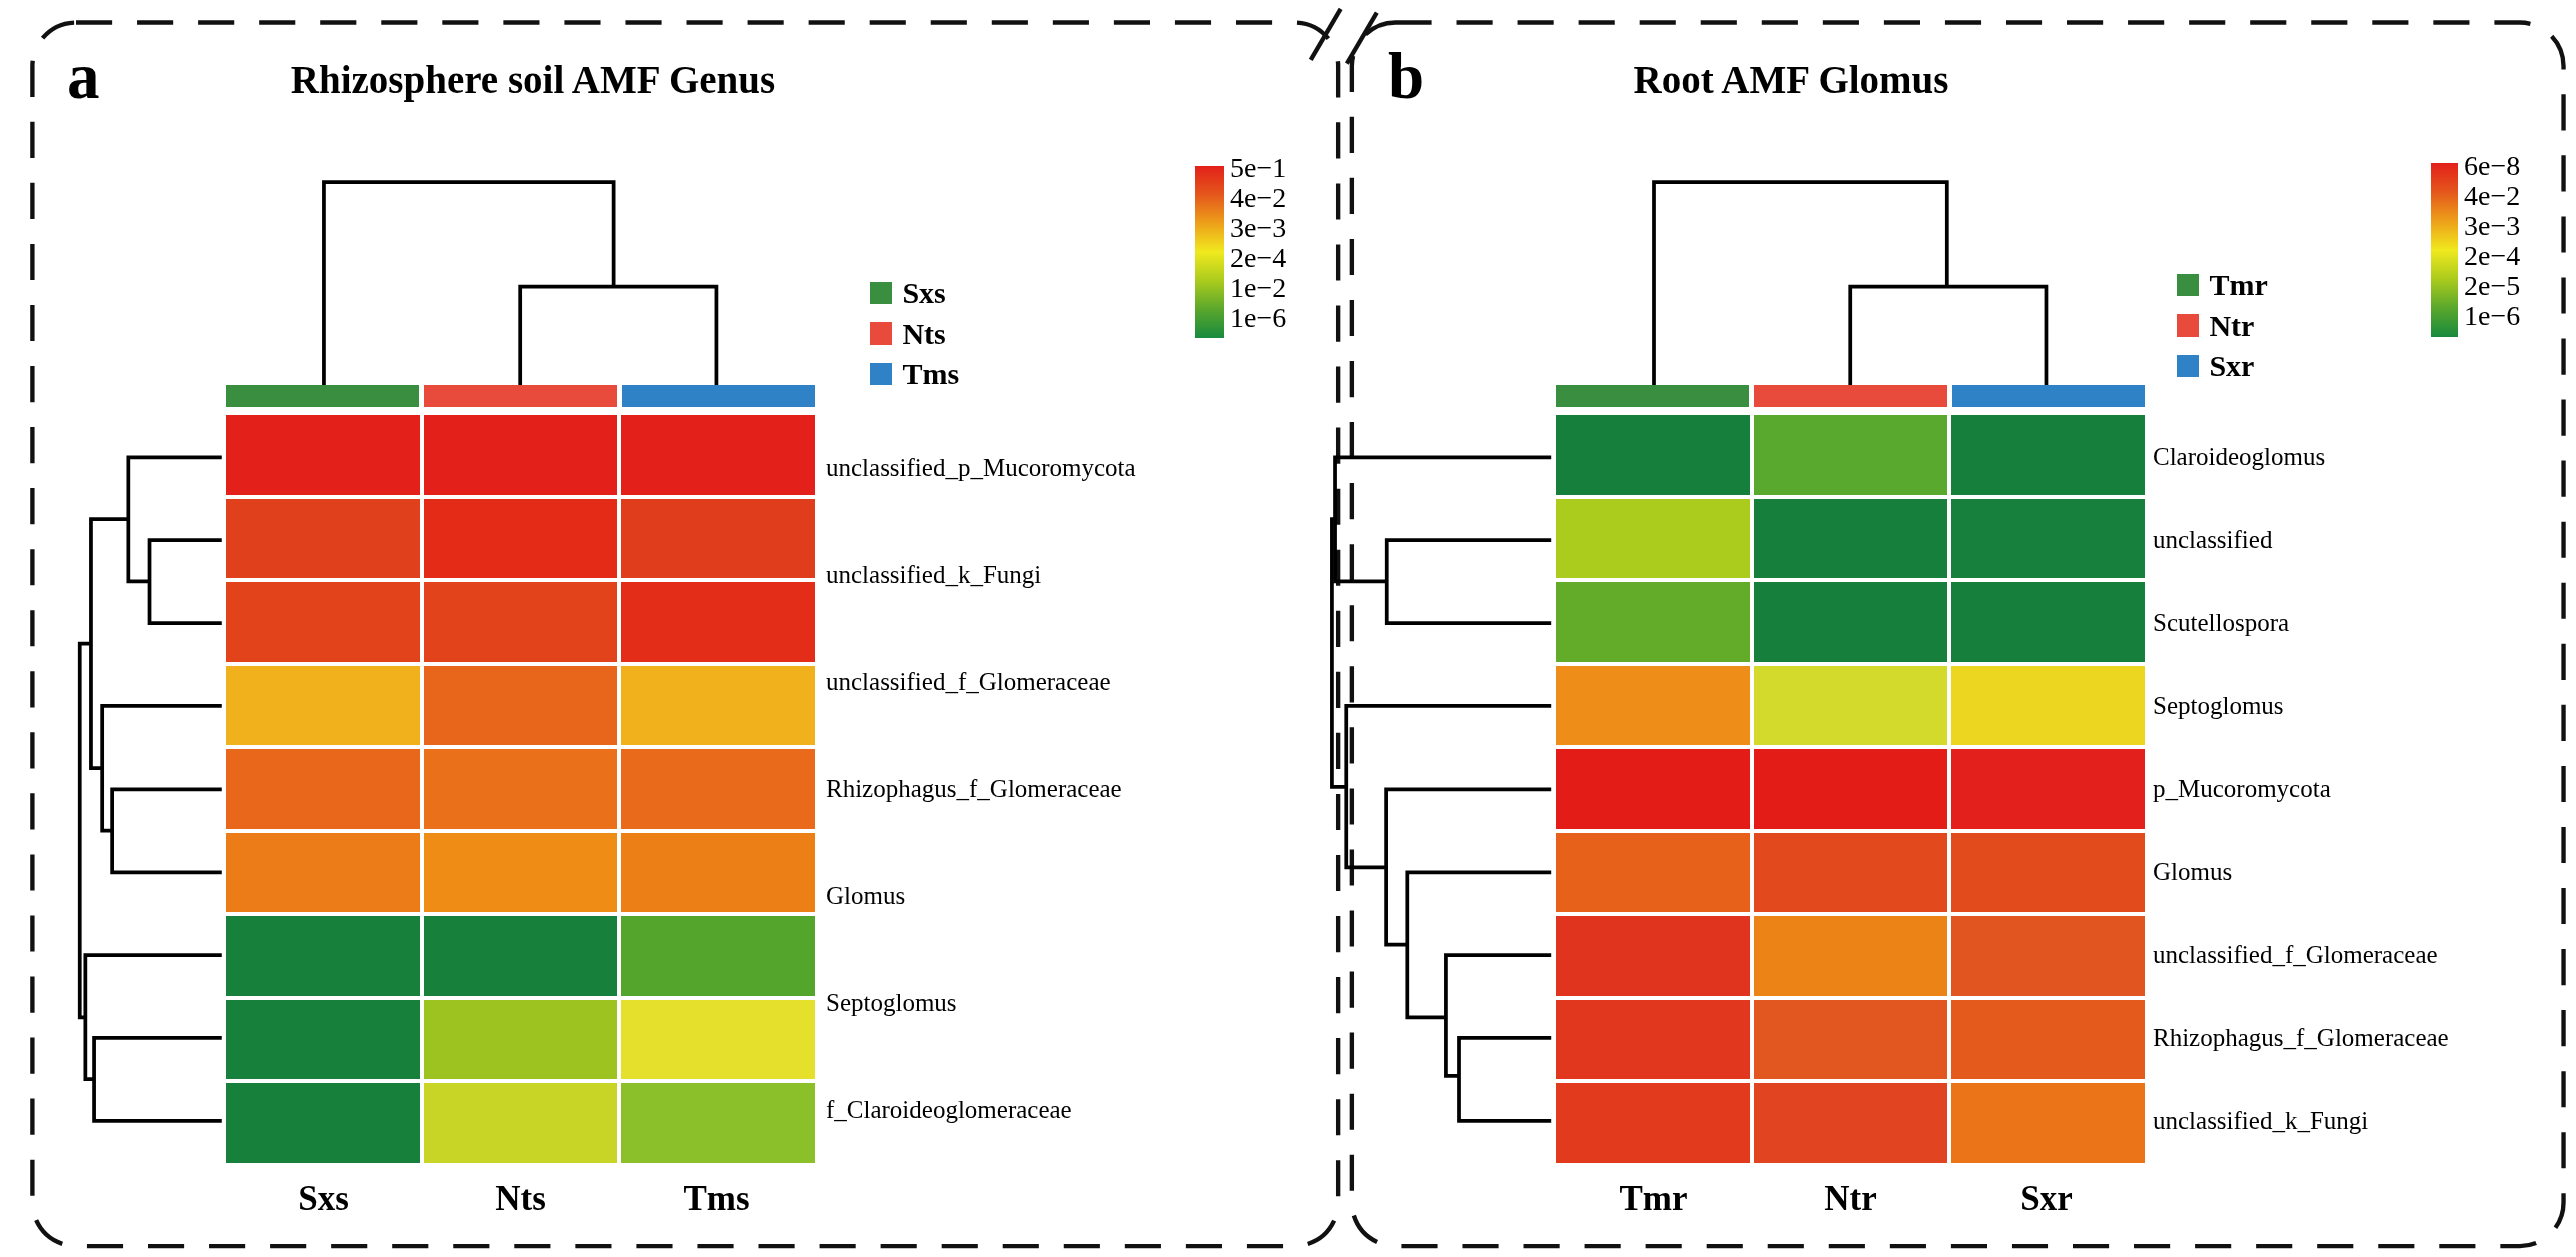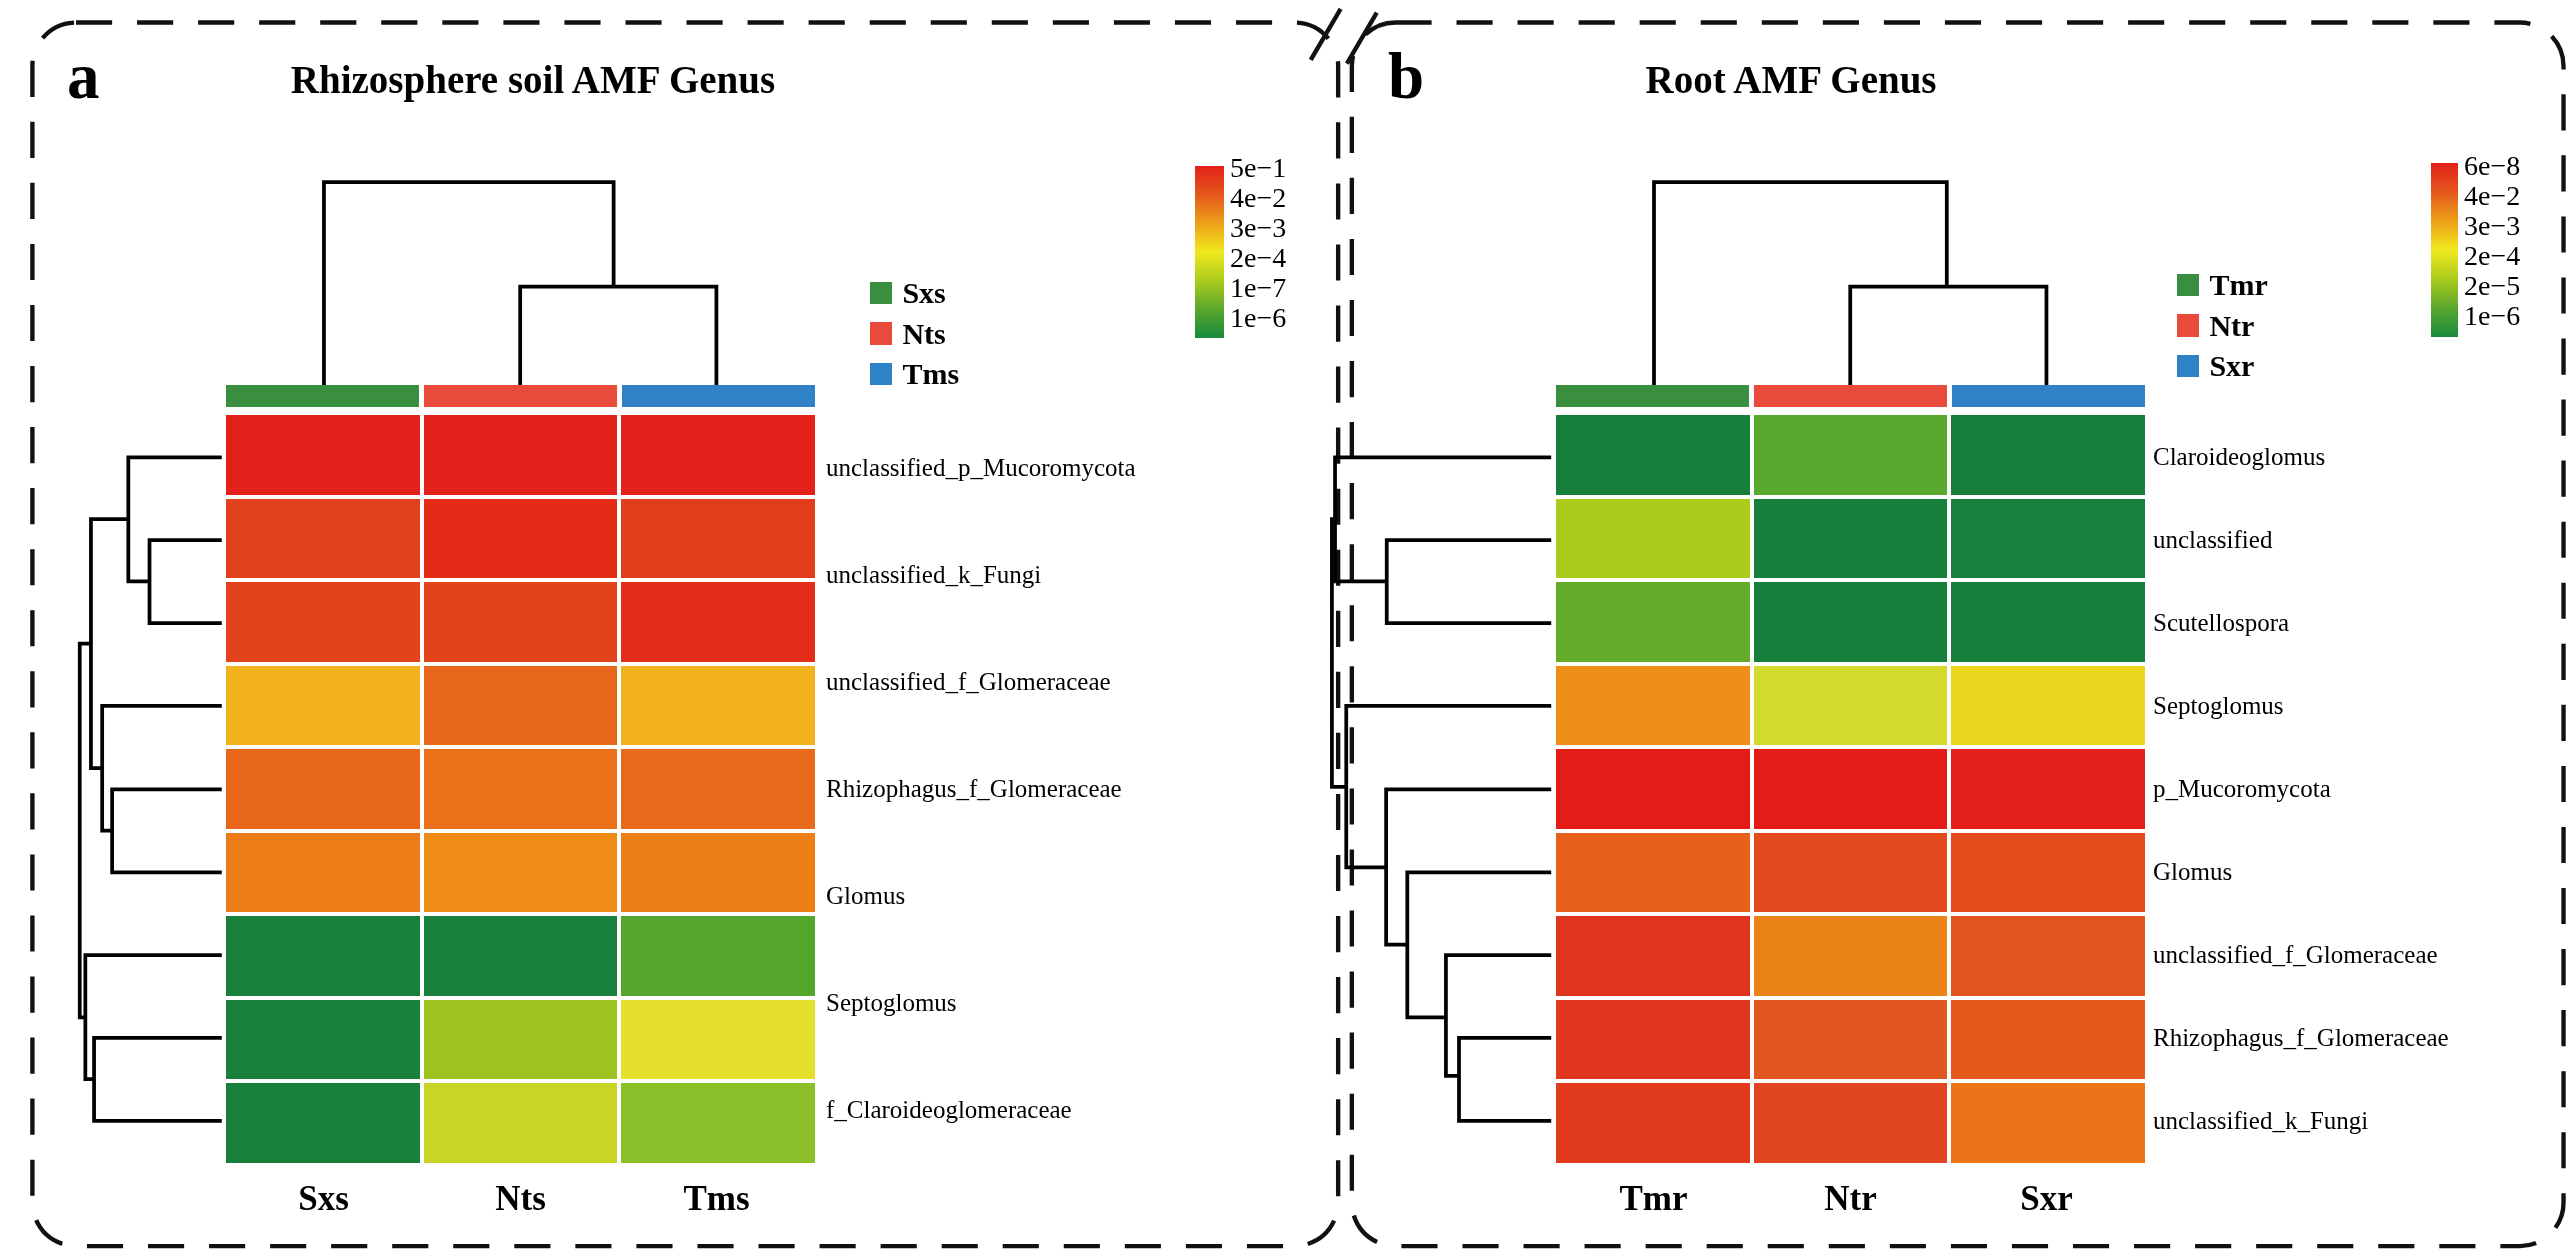--- a/index.html
+++ b/index.html
@@ -123,41 +123,41 @@
   <div class="collabel" style="left:224px;top:1179px;">Sxs</div>
   <div class="collabel" style="left:421px;top:1179px;">Nts</div>
   <div class="collabel" style="left:617px;top:1179px;">Tms</div>
 
   <div class="colorbar" style="left: 1195px; top: 166px; height: 172px; background: linear-gradient(rgb(227, 32, 26), rgb(228, 87, 28), rgb(237, 160, 26), rgb(240, 233, 30), rgb(171, 203, 29), rgb(90, 167, 44), rgb(24, 138, 62));"></div>
   <div class="cbticks" style="left:1230px;top:153px;align-items:center;">
     <span>5e−1</span>
     <span>4e−2</span>
     <span>3e−3</span>
     <span>2e−4</span>
-    <span>1e−7</span>
+    <span>1e−2</span>
     <span>1e−6</span>
   </div>
 
   <div class="legend" style="left:870px;top:278px;">
     <div class="litem">
       <span class="sw" style="background-color: rgb(58, 142, 63);"></span>
       <span class="ltxt">Sxs</span>
     </div>
     <div class="litem">
       <span class="sw" style="background-color: rgb(232, 74, 60);"></span>
       <span class="ltxt">Nts</span>
     </div>
     <div class="litem">
       <span class="sw" style="background-color: rgb(46, 130, 197);"></span>
       <span class="ltxt">Tms</span>
     </div>
   </div>
 
   <div class="panel-label" style="left:1388px;top:44px;">b</div>
-  <div class="panel-title" style="left:1495px;top:57px;width:592px;">Root AMF Genus</div>
+  <div class="panel-title" style="left:1495px;top:57px;width:592px;">Root AMF Glomus</div>
 
   <div class="strip" style="left:1556px;top:385px;grid-template-columns:repeat(3,1fr);">
       <div style="background-color: rgb(58, 142, 63);"></div>
       <div style="background-color: rgb(232, 74, 60);"></div>
       <div style="background-color: rgb(46, 130, 197);"></div>
     </div>
 
   <div class="heatmap" style="left:1556px;top:415px;">
       <div style="background-color: rgb(21, 127, 59);"></div>
       <div style="background-color: rgb(88, 169, 45);"></div>

